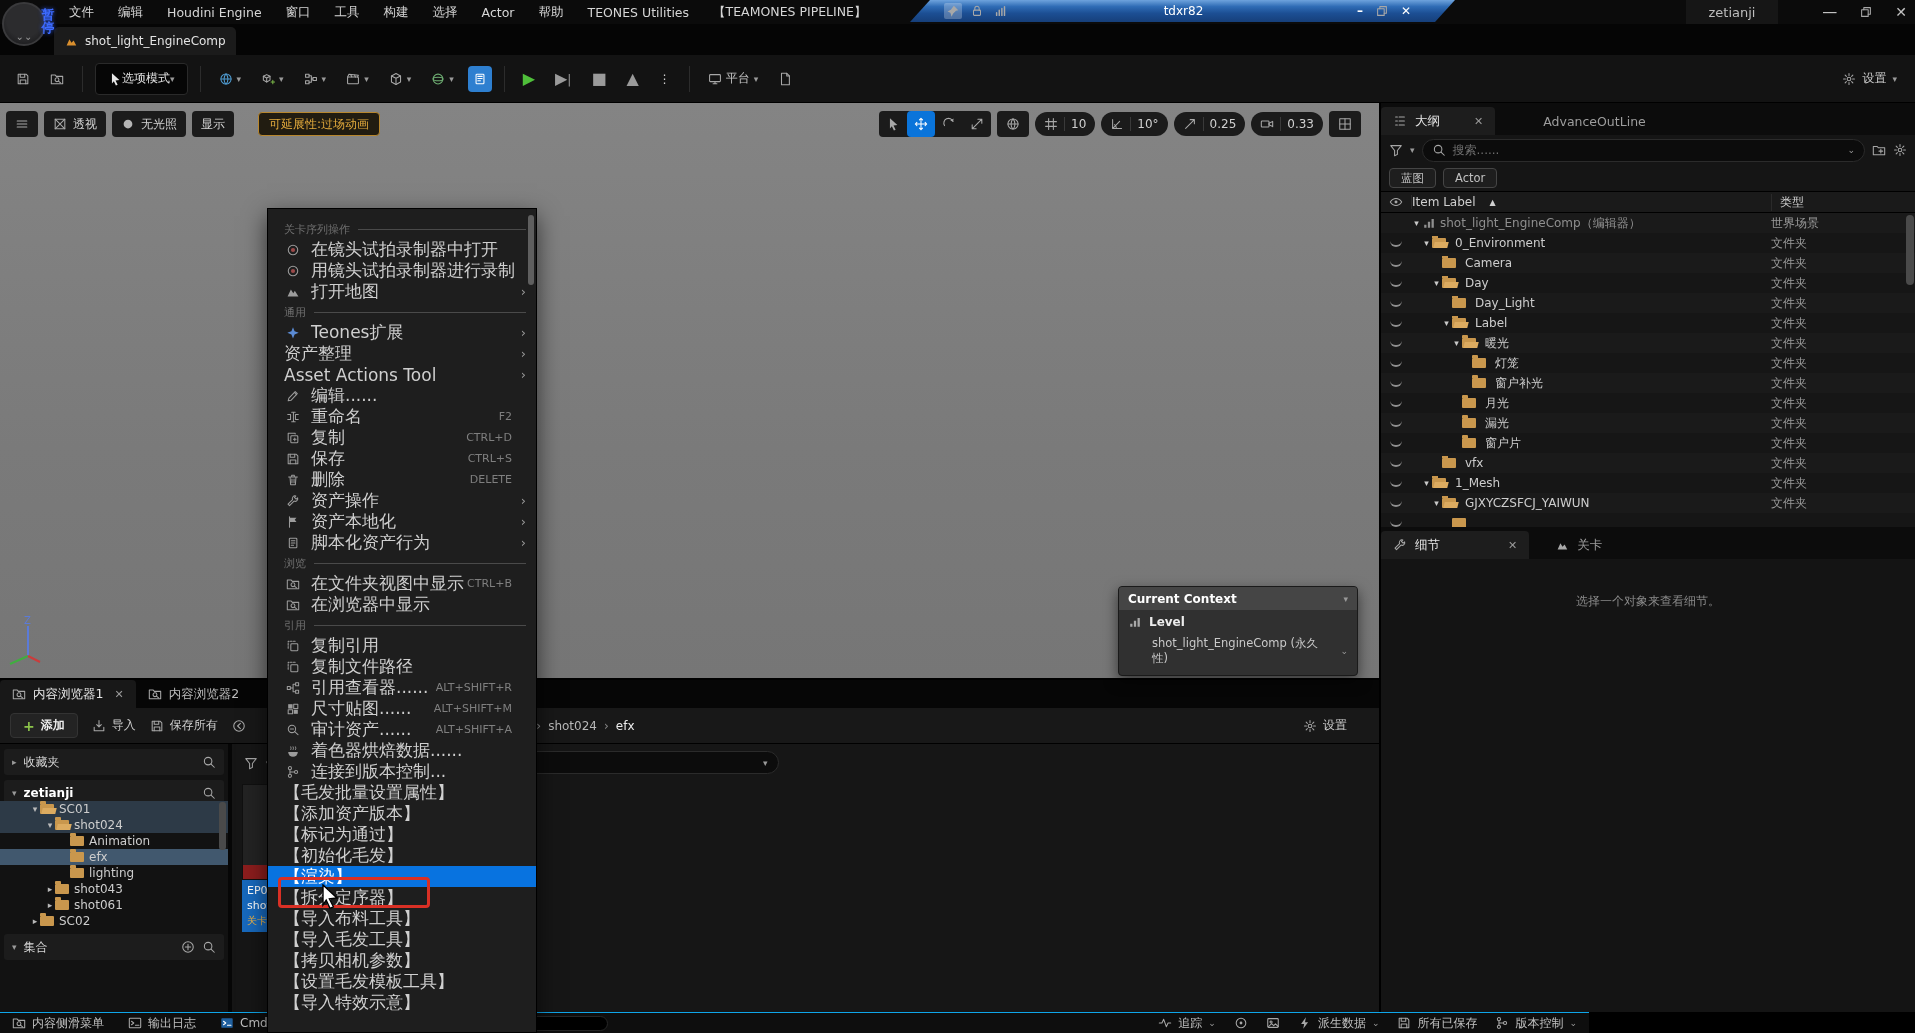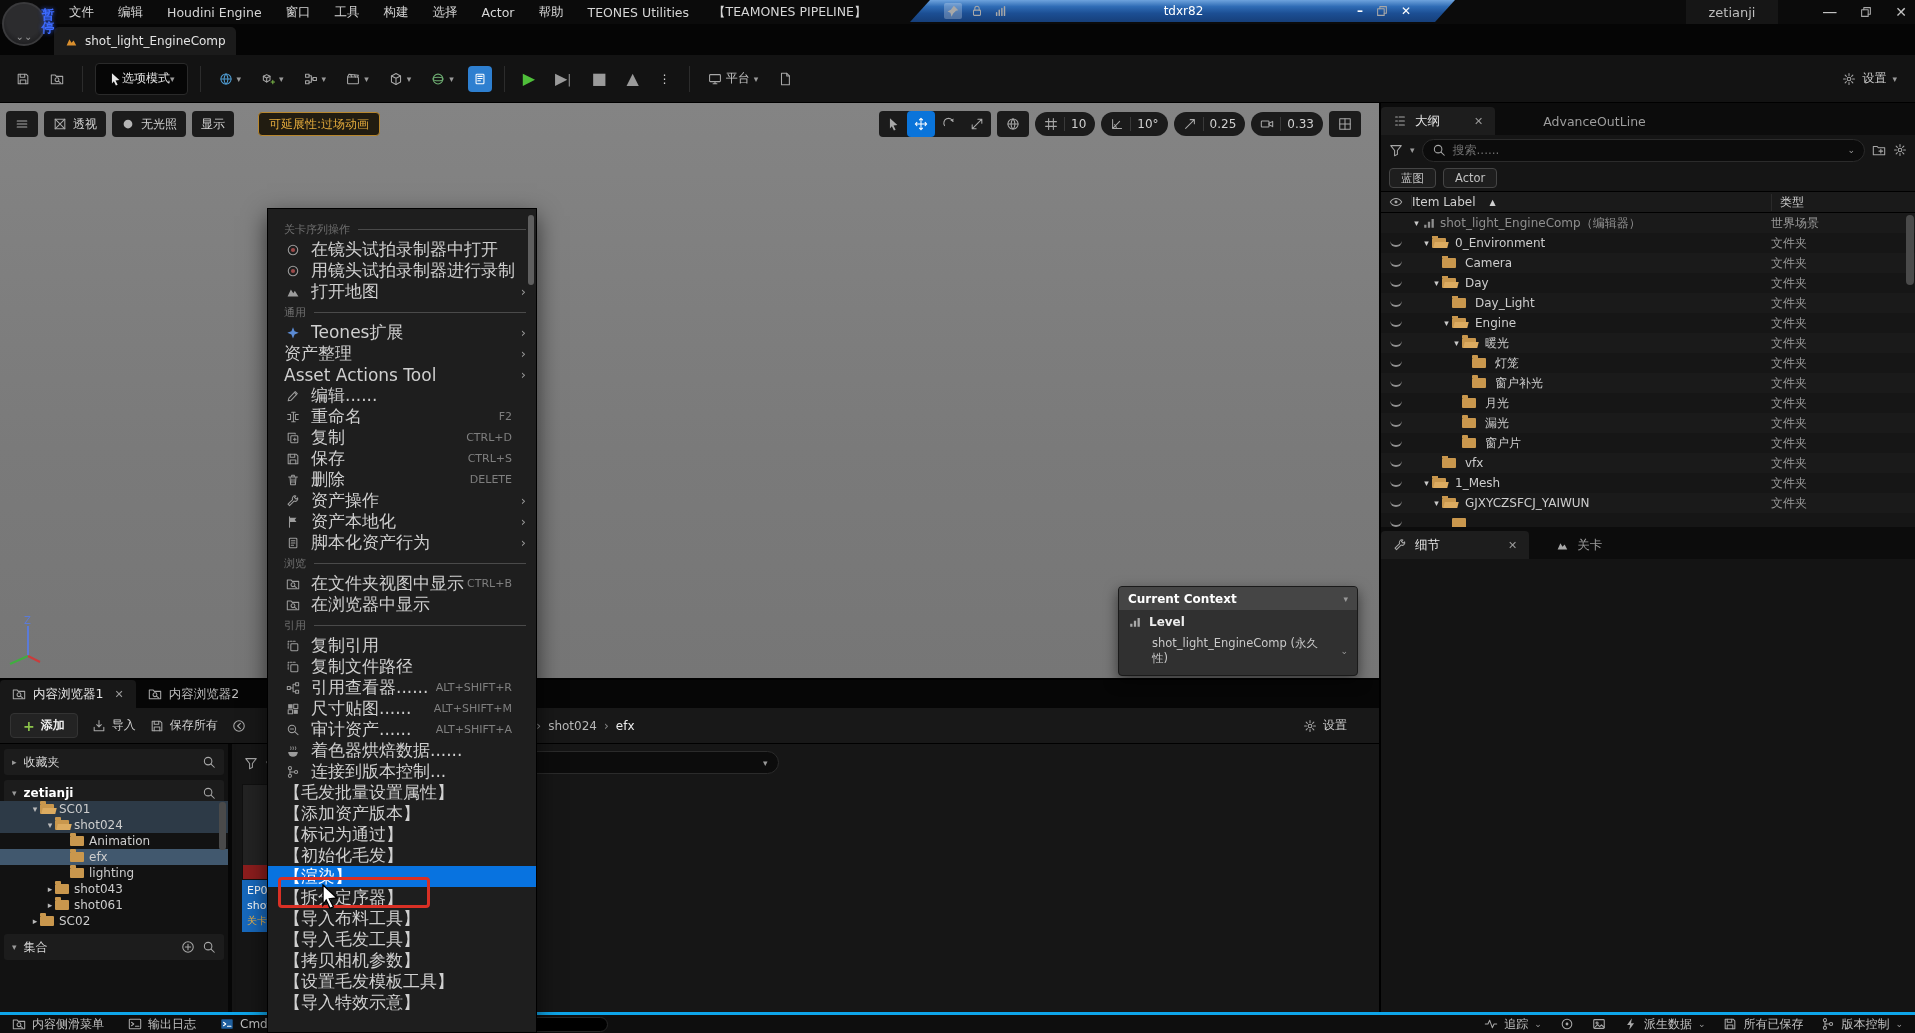--- a/index.html
+++ b/index.html
@@ -141,22 +141,22 @@
   .ol-label { color:#cdcdcd; margin-left:4px; }
   .ol-row.dim .ol-label { color:#8f8f8f; }
   .ol-type { width:144px; color:#9a9a9a; flex:none; }
   #ol-scroll { position:absolute; right:1px; top:112px; width:8px; height:70px; background:#4a4a4a; border-radius:4px; z-index:5; }
   #ol-footer { height:26px; background:#1e1e1e; border-top:1px solid #000; display:flex; align-items:center;
     padding-left:12px; color:#b5b5b5; }
   #dt-tabs { height:32px; background:#0c0c0c; display:flex; align-items:flex-end; }
   #dt-body { height:427px; background:#141414; display:flex; justify-content:center; padding-top:34px; color:#8a8a8a; }
 
   
-  #statusbar { position:absolute; left:0; top:1012px; width:1915px; height:21px; background:#0e0e0e;
-    border-top:3px solid #0ea5e9; display:flex; align-items:center; padding:0 12px; gap:10px; z-index:20; }
+  #statusbar { position:absolute; left:0; top:1012px; width:1589px; height:21px; background:#0e0e0e;
+    border-top:1px solid #0ea5e9; display:flex; align-items:center; padding:0 12px; gap:10px; z-index:20; }
   .sb-item { display:flex; align-items:center; gap:6px; color:#c0c0c0; font-size:12px; white-space:nowrap; }
   #sb-input { width:330px; height:15px; background:#000; border:1px solid #262626; border-radius:8px; }
   #sb-right { margin-left:auto; display:flex; align-items:center; gap:18px; }
 
   
   #ctxmenu { position:absolute; left:267px; top:208px; width:270px; height:825px; background:#1e1e1e;
     border:1px solid #000; box-shadow:0 8px 22px rgba(0,0,0,0.6); z-index:50; padding-top:10px; overflow:hidden; }
   .ctx-section { height:20px; display:flex; align-items:center; padding:0 10px 0 16px; gap:8px; }
   .ctx-sec-label { color:#6f6f6f; font-size:11px; white-space:nowrap; }
   .ctx-sec-line { flex:1; height:1px; background:#4a4a4a; }
@@ -854,21 +854,21 @@
         </span>
         <span class="ol-type">文件夹</span>
       </div>
       <div class="ol-row">
         <span class="ol-eye">
           <span class="eye-closed"></span>
         </span>
         <span class="ol-main" style="padding-left: 30px;">
           <span class="ol-exp">▾</span>
           <span class="fold open"></span>
-          <span class="ol-label">Engine</span>
+          <span class="ol-label">Label</span>
         </span>
         <span class="ol-type">文件夹</span>
       </div>
       <div class="ol-row">
         <span class="ol-eye">
           <span class="eye-closed"></span>
         </span>
         <span class="ol-main" style="padding-left: 40px;">
           <span class="ol-exp">▾</span>
           <span class="fold open"></span>
@@ -988,20 +988,23 @@
       <span class="tab-x" style="margin-left:60px;">✕</span>
     </div>
     <div class="ol-tab" style="margin-left:14px;">
       <span class="ico">
           <svg viewBox="0 0 16 16" width="14" height="14" fill="none" stroke="currentColor" stroke-width="1.2" stroke-linecap="round" stroke-linejoin="round">
             <path d="M2 13.5h12M3 13l3.2-7 2.4 4L11 7.5l3 5.5z" fill="currentColor" stroke="none"></path>
           </svg>
         </span>
       <span>关卡</span>
     </div>
+  </div>
+  <div id="dt-body">
+    <span>选择一个对象来查看细节。</span>
   </div>
 </div>
 
 <div id="statusbar">
   <span class="sb-item">
     <span class="ico">
         <svg viewBox="0 0 16 16" width="14" height="14" fill="none" stroke="currentColor" stroke-width="1.2" stroke-linecap="round" stroke-linejoin="round">
           <path d="M1.5 3.5h4.5l1.3 1.5h7.2v8.5H1.5z"></path>
           <circle cx="8" cy="8.8" r="2.2"></circle>
           <path d="M9.7 10.5l2.4 2"></path>

